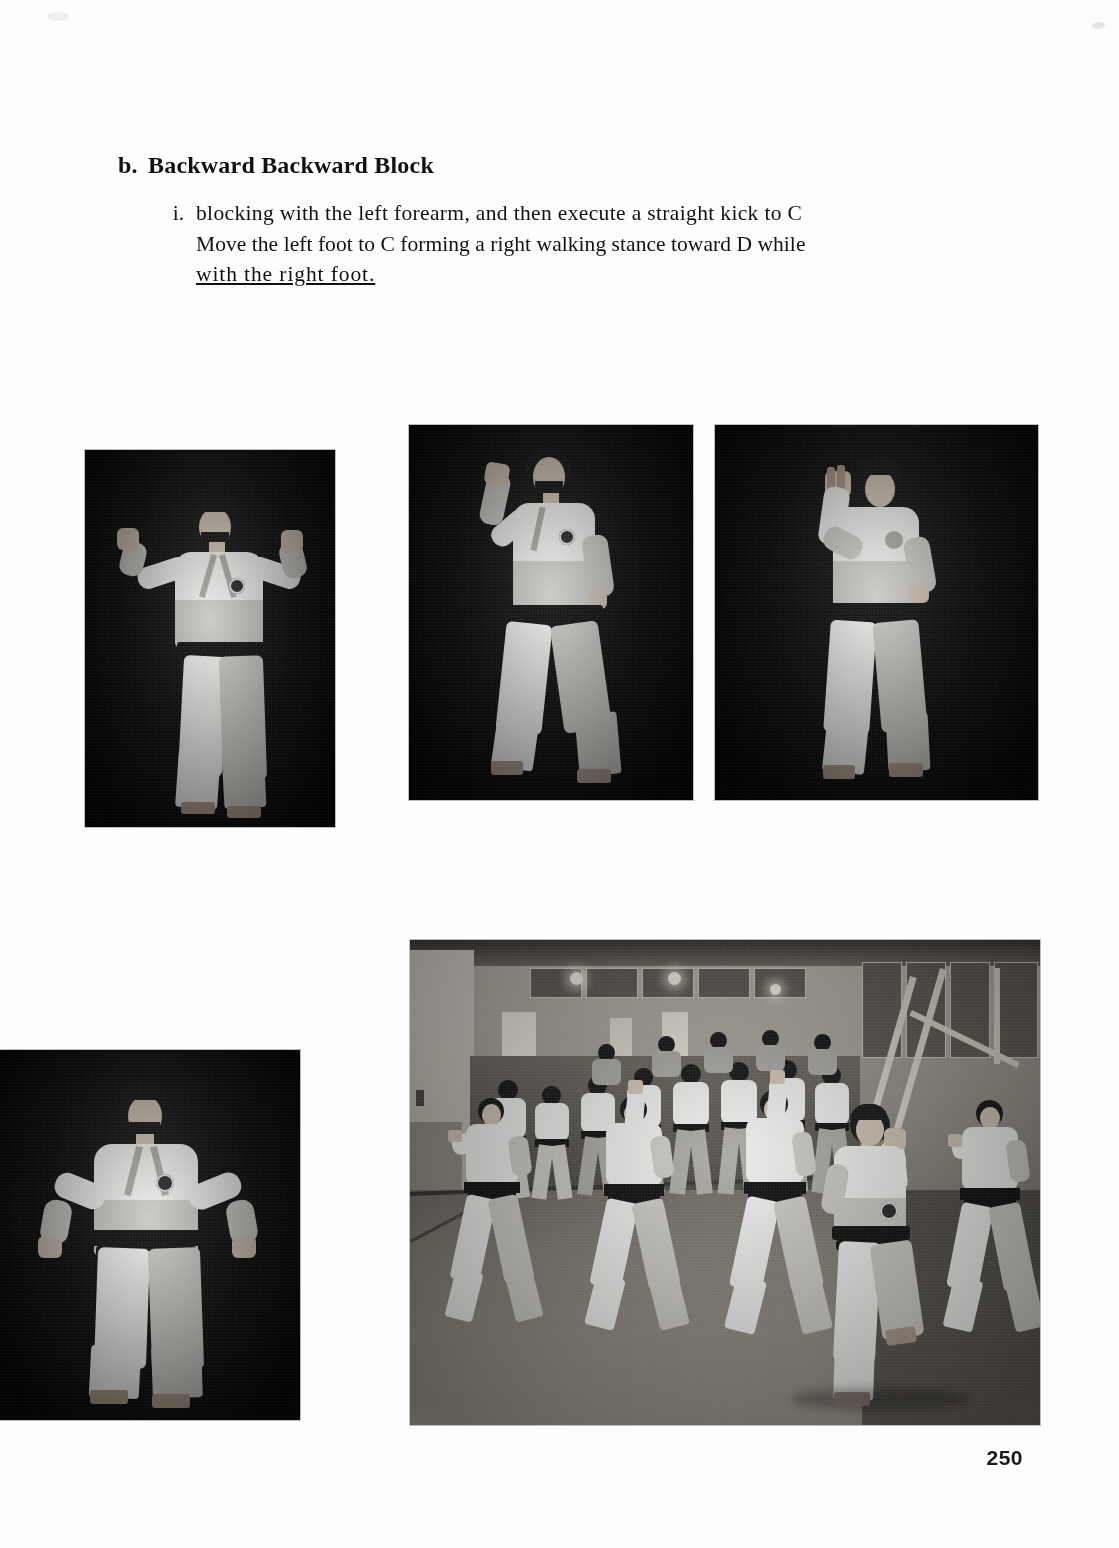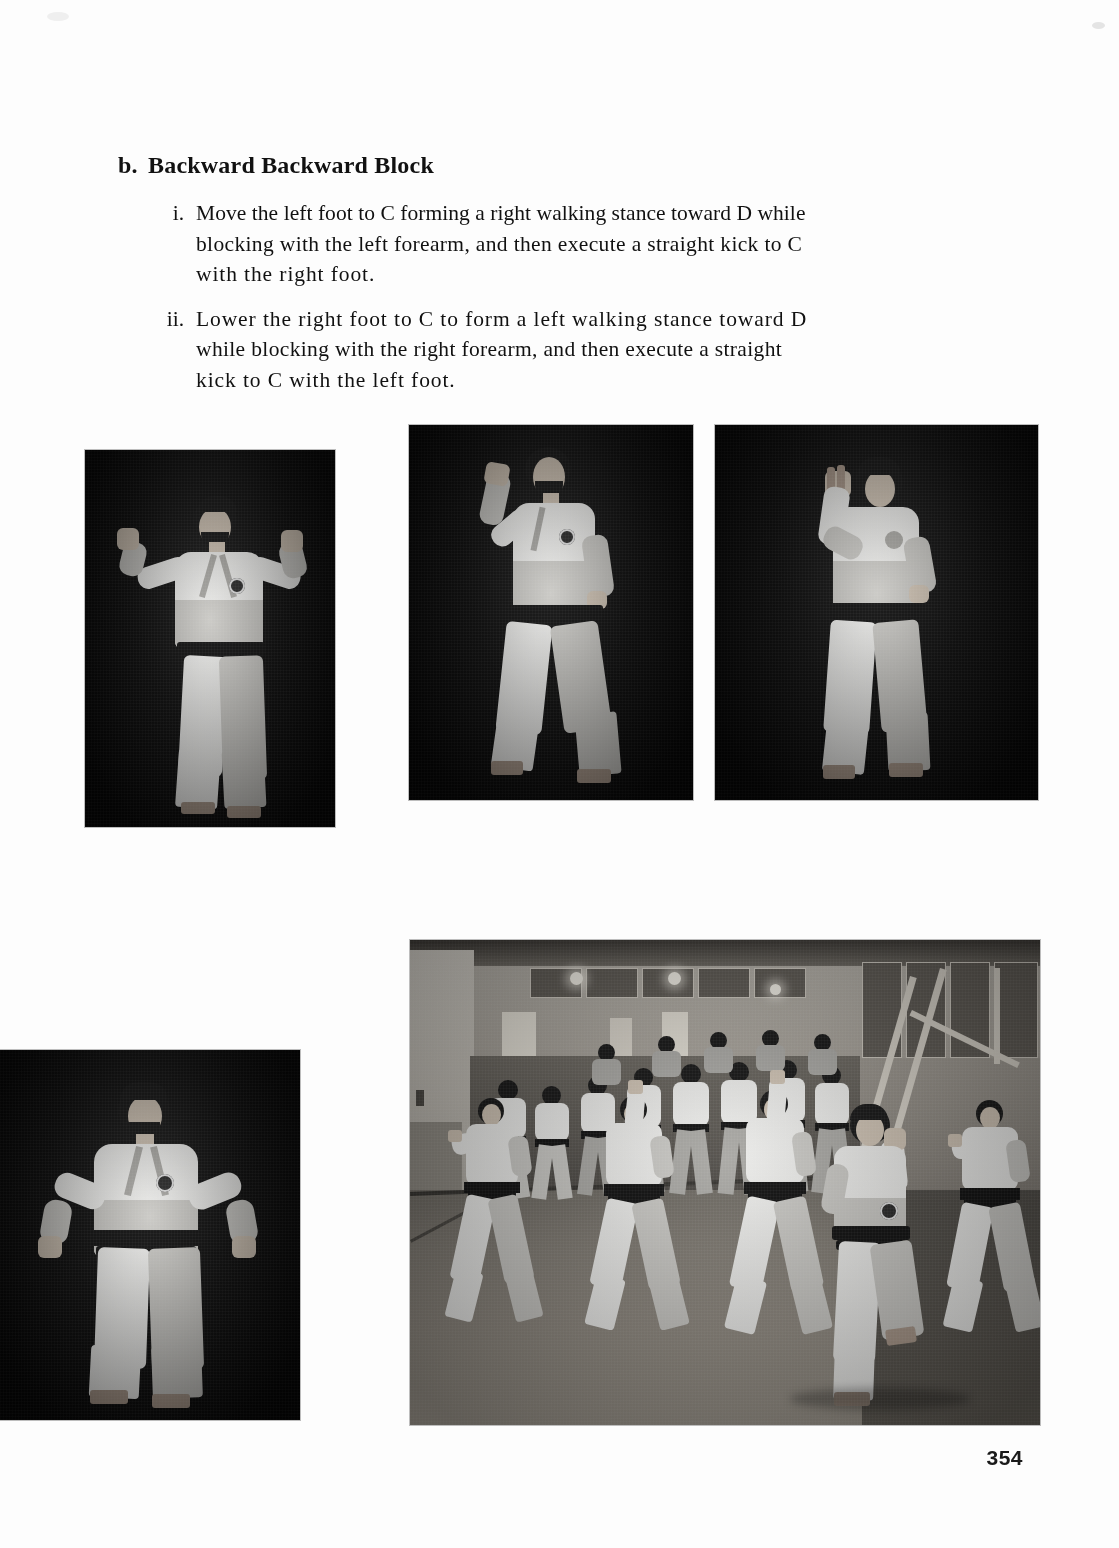--- a/index.html
+++ b/index.html
@@ -65,21 +65,21 @@
   }
   .list-item .body {
     display: block;
   }
   .list-item .body .ln {
     display: block;
     white-space: nowrap;
   }
   .list-item .body .ln.t1 { letter-spacing: .05px; }
   .list-item .body .ln.t2 { letter-spacing: .35px; }
-  .list-item .body .ln.t3 { letter-spacing: .9px; }
+  .list-item .body .ln.t3 { letter-spacing: .9px; text-decoration: underline; }
 
   
   .photo {
     position: absolute;
     overflow: hidden;
     background: #070707;
     box-shadow: 0 0 0 1px rgba(0,0,0,.25);
   }
   .photo .grain {
     position: absolute;
@@ -172,34 +172,26 @@
 
 <div class="heading">
   <span class="lead">b.</span><span>Backward Backward Block</span>
 </div>
 
 <div class="list">
 
   <div class="list-item">
     <span class="marker">i.</span>
     <span class="body">
+      <span class="ln t2">blocking with the left forearm, and then execute a straight kick to C</span>
       <span class="ln t1">Move the left foot to C forming a right walking stance toward D while</span>
-      <span class="ln t2">blocking with the left forearm, and then execute a straight kick to C</span>
       <span class="ln t3">with the right foot.</span>
     </span>
   </div>
 
-  <div class="list-item">
-    <span class="marker">ii.</span>
-    <span class="body">
-      <span class="ln t3">Lower the right foot to C to form a left walking stance toward D</span>
-      <span class="ln t2">while blocking with the right forearm, and then execute a straight</span>
-      <span class="ln t3">kick to C with the left foot.</span>
-    </span>
-  </div>
 
 </div>
 
 <div class="photo studio" style="left:85px; top:450px; width:250px; height:377px;">
   <div class="fig" style="left:0;top:0;width:250px;height:377px;">
 
     <div class="hair soft" style="left:108px; top:48px; width:44px; height:44px;"></div>
     <div class="skin soft" style="left:114px; top:58px; width:32px; height:38px;"></div>
     <div class="hair" style="left:112px; top:46px; width:40px; height:16px; border-radius:20px 20px 0 0;"></div>
     <div class="hair r3" style="left:116px; top:82px; width:28px; height:16px; border-radius:0 0 14px 14px;"></div>
@@ -567,16 +559,16 @@
     <div class="gi-sh" style="left:70px; top:136px; width:42px; height:96px; border-radius:6px; transform:rotate(-8deg);"></div>
     <div class="skin-d r3" style="left:80px; top:222px; width:30px; height:16px; transform:rotate(-8deg);"></div>
   </div>
 
   <div style="position:absolute; left:380px; top:448px; width:180px; height:22px; background:rgba(0,0,0,.28); border-radius:50%; filter:blur(4px);"></div>
 
   <div class="grain"></div>
   <div class="vign" style="background:radial-gradient(ellipse at 50% 45%, rgba(255,255,255,.04), rgba(0,0,0,.38) 92%);"></div>
 </div>
 
-<div class="folio">354</div>
+<div class="folio">250</div>
 
 <div class="speck" style="left:1092px; top:22px; width:13px; height:7px;"></div>
 <div class="speck" style="left:47px; top:12px; width:22px; height:9px; opacity:.3;"></div>
 
 </body></html>

